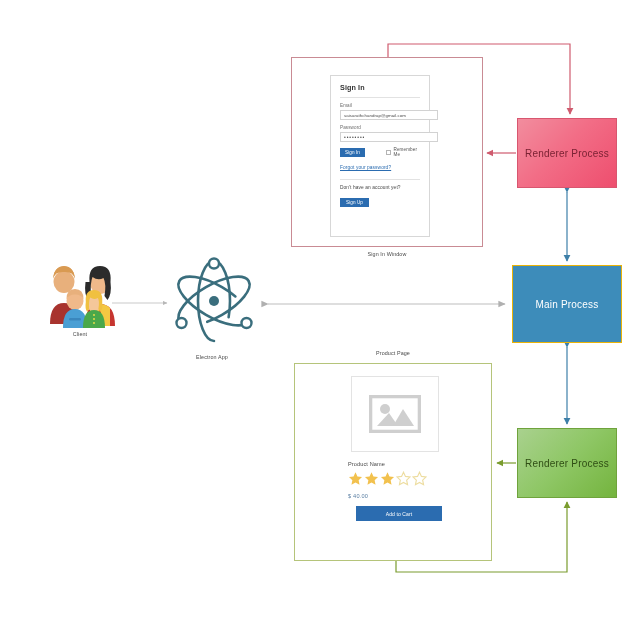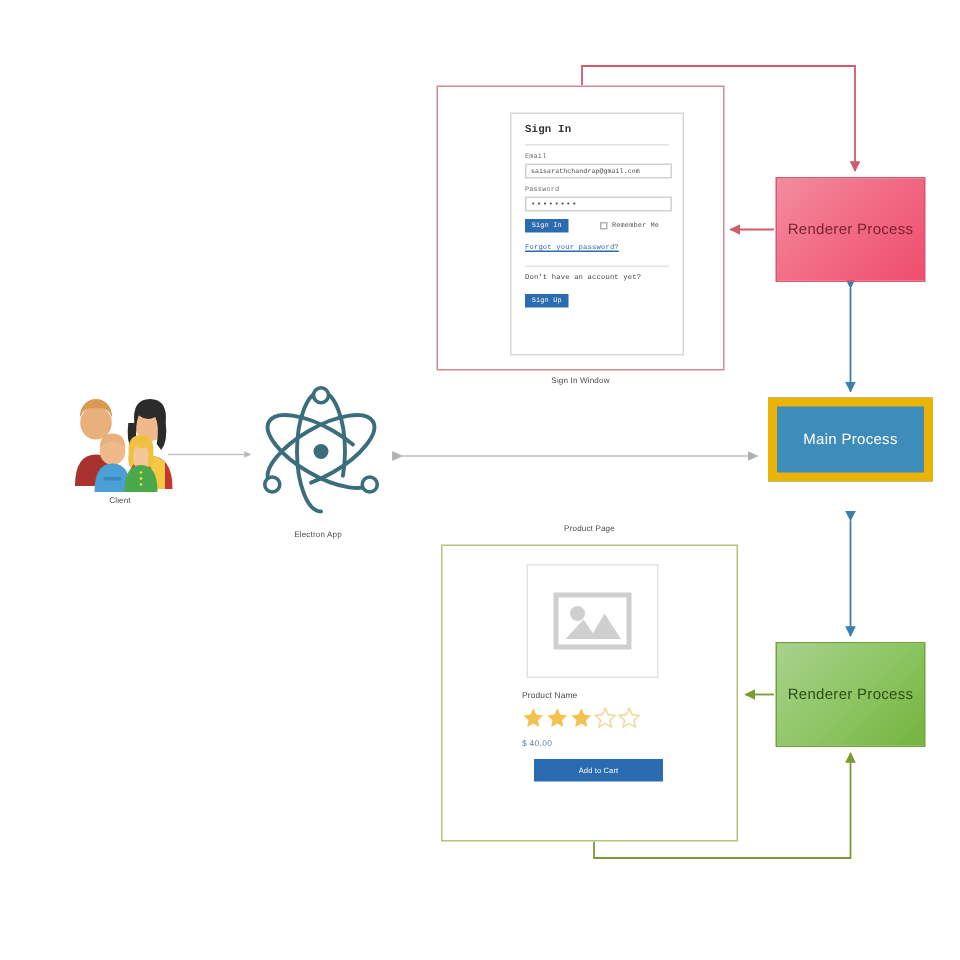--- a/index.html
+++ b/index.html
@@ -23,22 +23,22 @@
     display:flex;align-items:center;justify-content:center;
     font-size:10px;letter-spacing:.2px;
     box-sizing:border-box;
   }
   #proc-renderer-top{
     left:517px;top:118px;width:100px;height:70px;
     background:linear-gradient(135deg,#f28d9e 0%,#f26d86 45%,#ee4e6e 100%);
     border:1px solid #d8566f;color:#7a2233;
   }
   #proc-main{
-    left:512px;top:265px;width:110px;height:56px;
-    background:#3d8cba;border:6px solid #eab308;color:#ffffff;text-align:right;
+    left:512px;top:265px;width:110px;height:78px;
+    background:#3d8cba;border:1px solid #eab308;color:#ffffff;text-align:right;
   }
   #proc-renderer-bot{
     left:517px;top:428px;width:100px;height:70px;
     background:linear-gradient(135deg,#a9d18e 0%,#8fc766 48%,#74b43e 100%);
     border:1px solid #6fa33c;color:#2f4d14;
   }
 
   
   .window-frame{position:absolute;box-sizing:border-box;background:#ffffff;}
   #signin-frame{left:291px;top:57px;width:192px;height:190px;border:1px solid #c98b94;}
@@ -46,24 +46,23 @@
 
   .frame-caption{
     position:absolute;text-align:center;font-size:5.4px;color:#4a4a4a;
     letter-spacing:.1px;white-space:nowrap;
   }
   #signin-caption{left:291px;top:251px;width:192px;}
   #product-caption{left:294px;top:350px;width:198px;}
 
   
   #signin-card{
-    position:absolute;left:340px;top:75px;width:116px;height:162px;
+    position:absolute;left:330px;top:75px;width:100px;height:162px;
     border:1px solid #d7d7d7;background:#fff;box-sizing:border-box;
     padding:7px 9px 0 9px;
-    font-family:Liberation Mono, monospace;
   }
   .card-title{font-size:7.2px;font-weight:bold;color:#333;margin:0 0 5px 0;letter-spacing:.1px;}
   .rule{height:1px;background:#e2e2e2;margin:0 0 5px 0;}
   .field-label{font-size:4.6px;color:#6d6d6d;margin:0 0 2px 0;letter-spacing:.1px;}
   .text-input{
     box-sizing:border-box;width:98px;height:10px;
     border:1px solid #d2d2d2;background:#fff;
     font-size:4.4px;color:#4a4a4a;
     display:flex;align-items:center;padding:0 3px;margin:0 0 5px 0;
     letter-spacing:.05px;overflow:hidden;white-space:nowrap;

